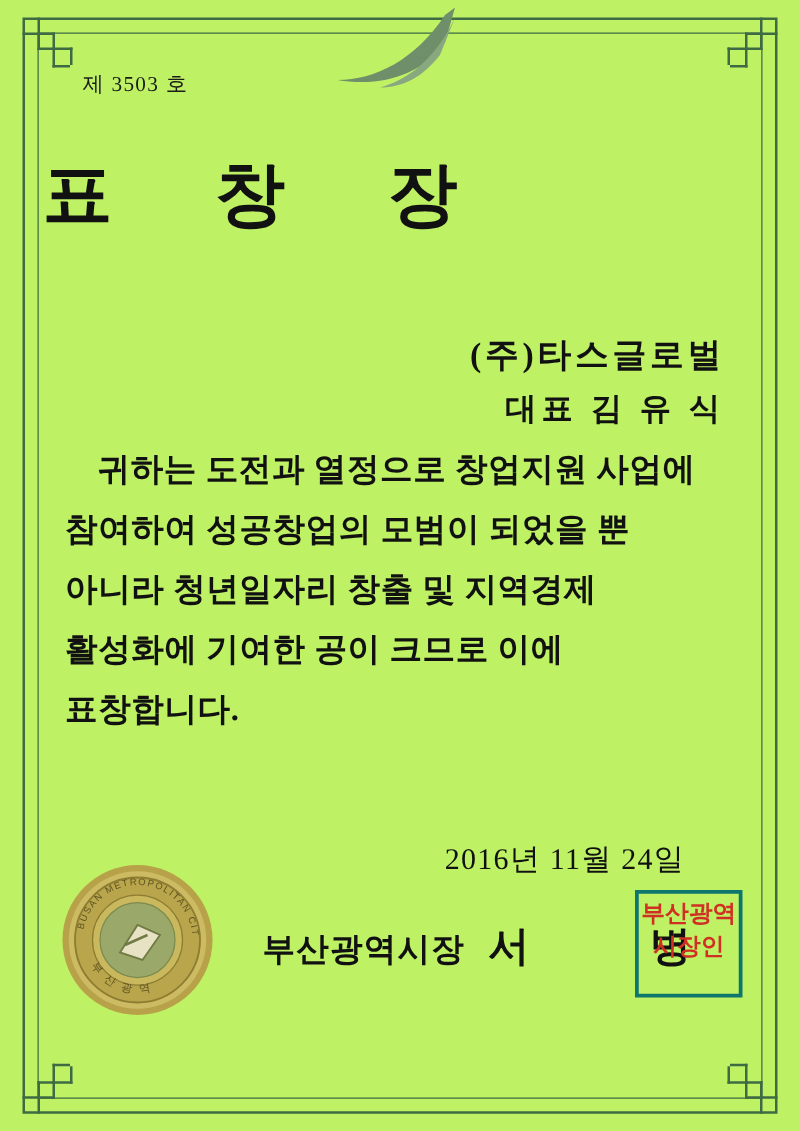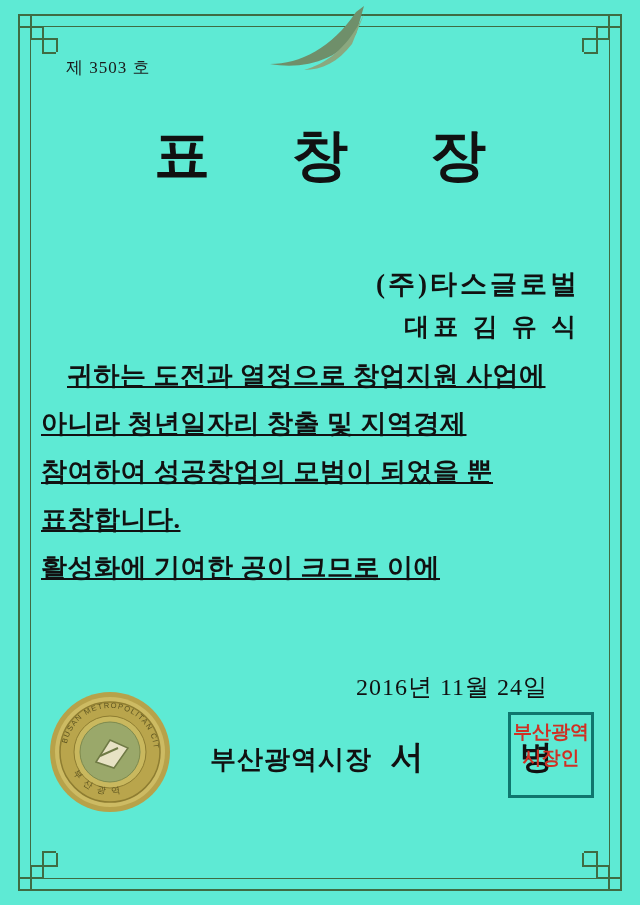--- a/index.html
+++ b/index.html
@@ -11,21 +11,21 @@
     width: 640px;
     height: 905px;
     font-family: "Liberation Serif", serif;
     overflow: hidden;
   }
 
   .certificate {
     position: relative;
     width: 640px;
     height: 905px;
-    background: #5eead4;
+    background: #bef264;
     overflow: hidden;
   }
 
   
   .frame-outer {
     position: absolute;
     left: 18px;
     top: 14px;
     right: 18px;
     bottom: 14px;
@@ -86,21 +86,21 @@
     font-size: 17px;
     letter-spacing: 1px;
     color: #1b1b1b;
   }
 
   .title {
     position: absolute;
     left: 0;
     right: 0;
     top: 118px;
-    text-align: center;
+    text-align: left;
     font-size: 56px;
     font-weight: bold;
     letter-spacing: 34px;
     text-indent: 34px;
     color: #111111;
   }
 
   .recipient {
     position: absolute;
     right: 60px;
@@ -118,29 +118,28 @@
     font-size: 25px;
     letter-spacing: 4px;
     margin-top: 8px;
     font-weight: bold;
     white-space: nowrap;
     text-align: right;
   }
 
   .body-text {
     position: absolute;
-    left: 41px;
+    left: 52px;
     right: 48px;
     top: 352px;
     font-size: 26px;
     line-height: 48px;
     color: #111111;
     letter-spacing: 0.5px;
     font-weight: bold;
-    text-decoration: underline;
   }
   .body-text p { margin: 0; }
   .body-text p.first { text-indent: 26px; }
 
   .date {
     position: absolute;
     left: 0;
     right: 92px;
     top: 645px;
     text-align: right;
@@ -254,24 +253,24 @@
 
   <div class="title">표 창 장</div>
 
   <div class="recipient">
     <div class="company">(주)타스글로벌</div>
     <div class="person">대표 김 유 식</div>
   </div>
 
   <div class="body-text">
     <p class="first">귀하는 도전과 열정으로 창업지원 사업에</p>
+    <p>참여하여 성공창업의 모범이 되었을 뿐</p>
     <p>아니라 청년일자리 창출 및 지역경제</p>
-    <p>참여하여 성공창업의 모범이 되었을 뿐</p>
+    <p>활성화에 기여한 공이 크므로 이에</p>
     <p>표창합니다.</p>
-    <p>활성화에 기여한 공이 크므로 이에</p>
   </div>
 
   <div class="date">2016년 11월 24일</div>
 
   <div class="signature">
     <span class="office">부산광역시장</span>
     <span class="name">서    병    수</span>
   </div>
 
   <div class="seal">

